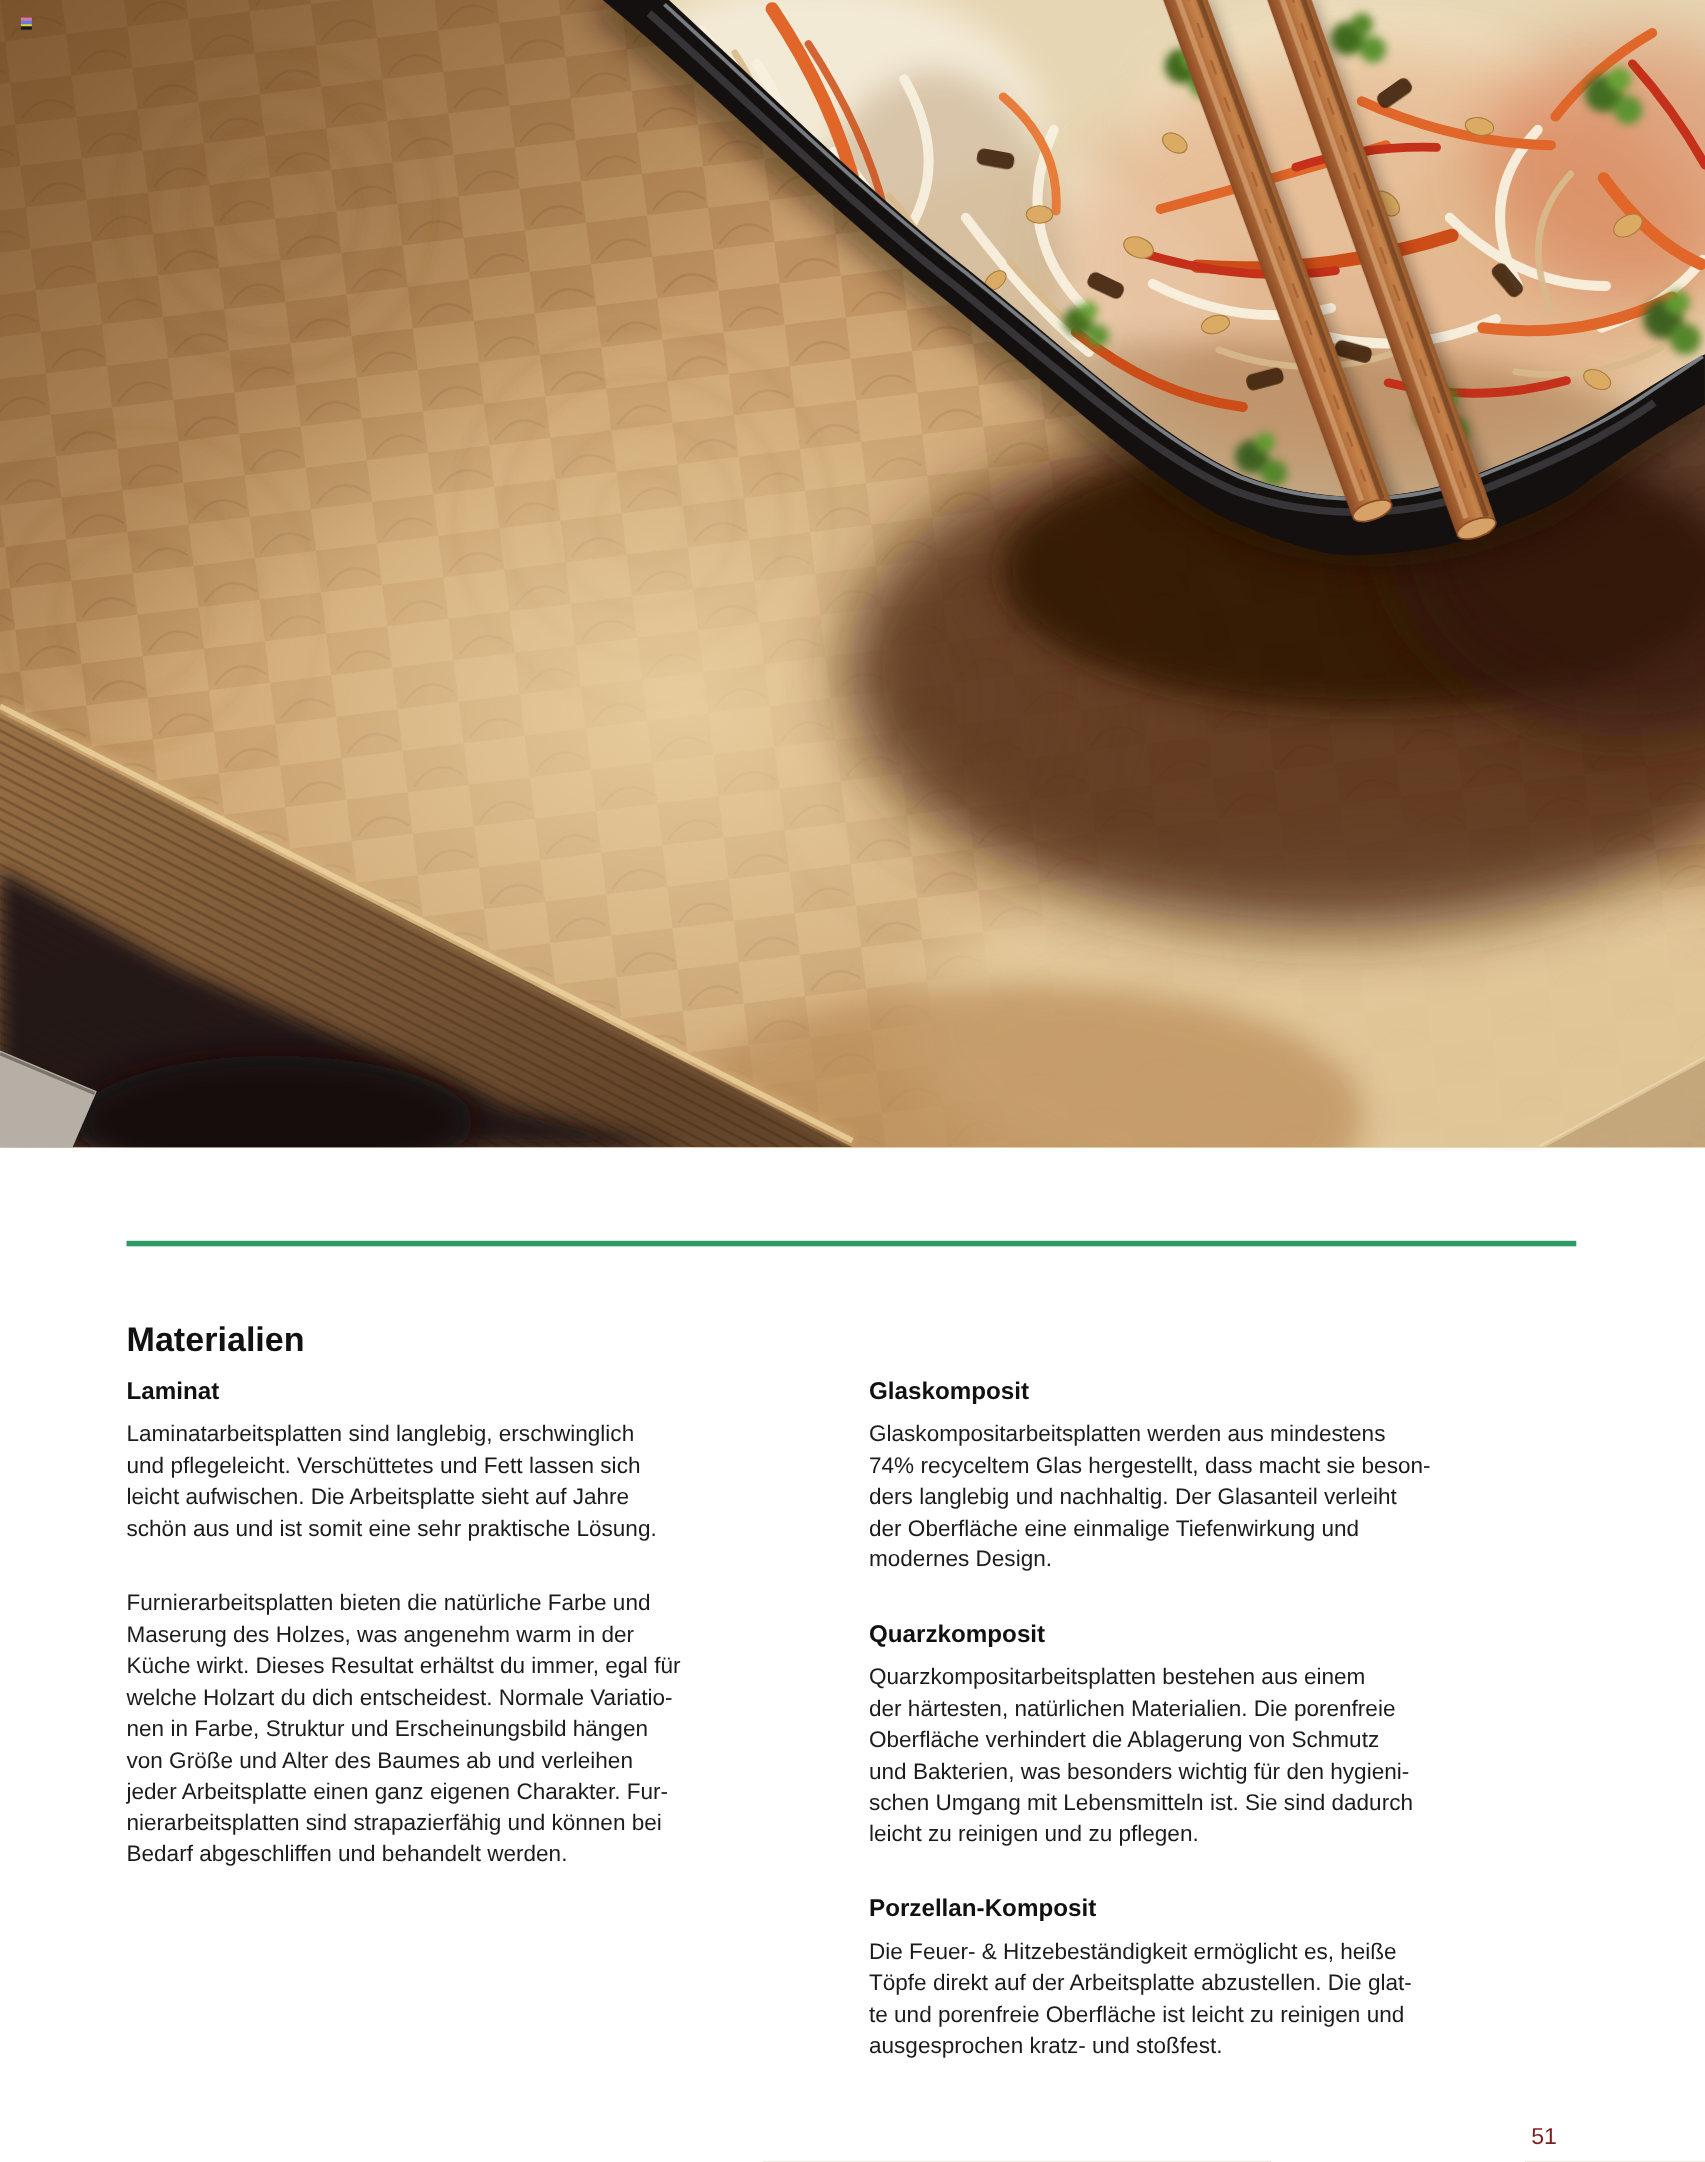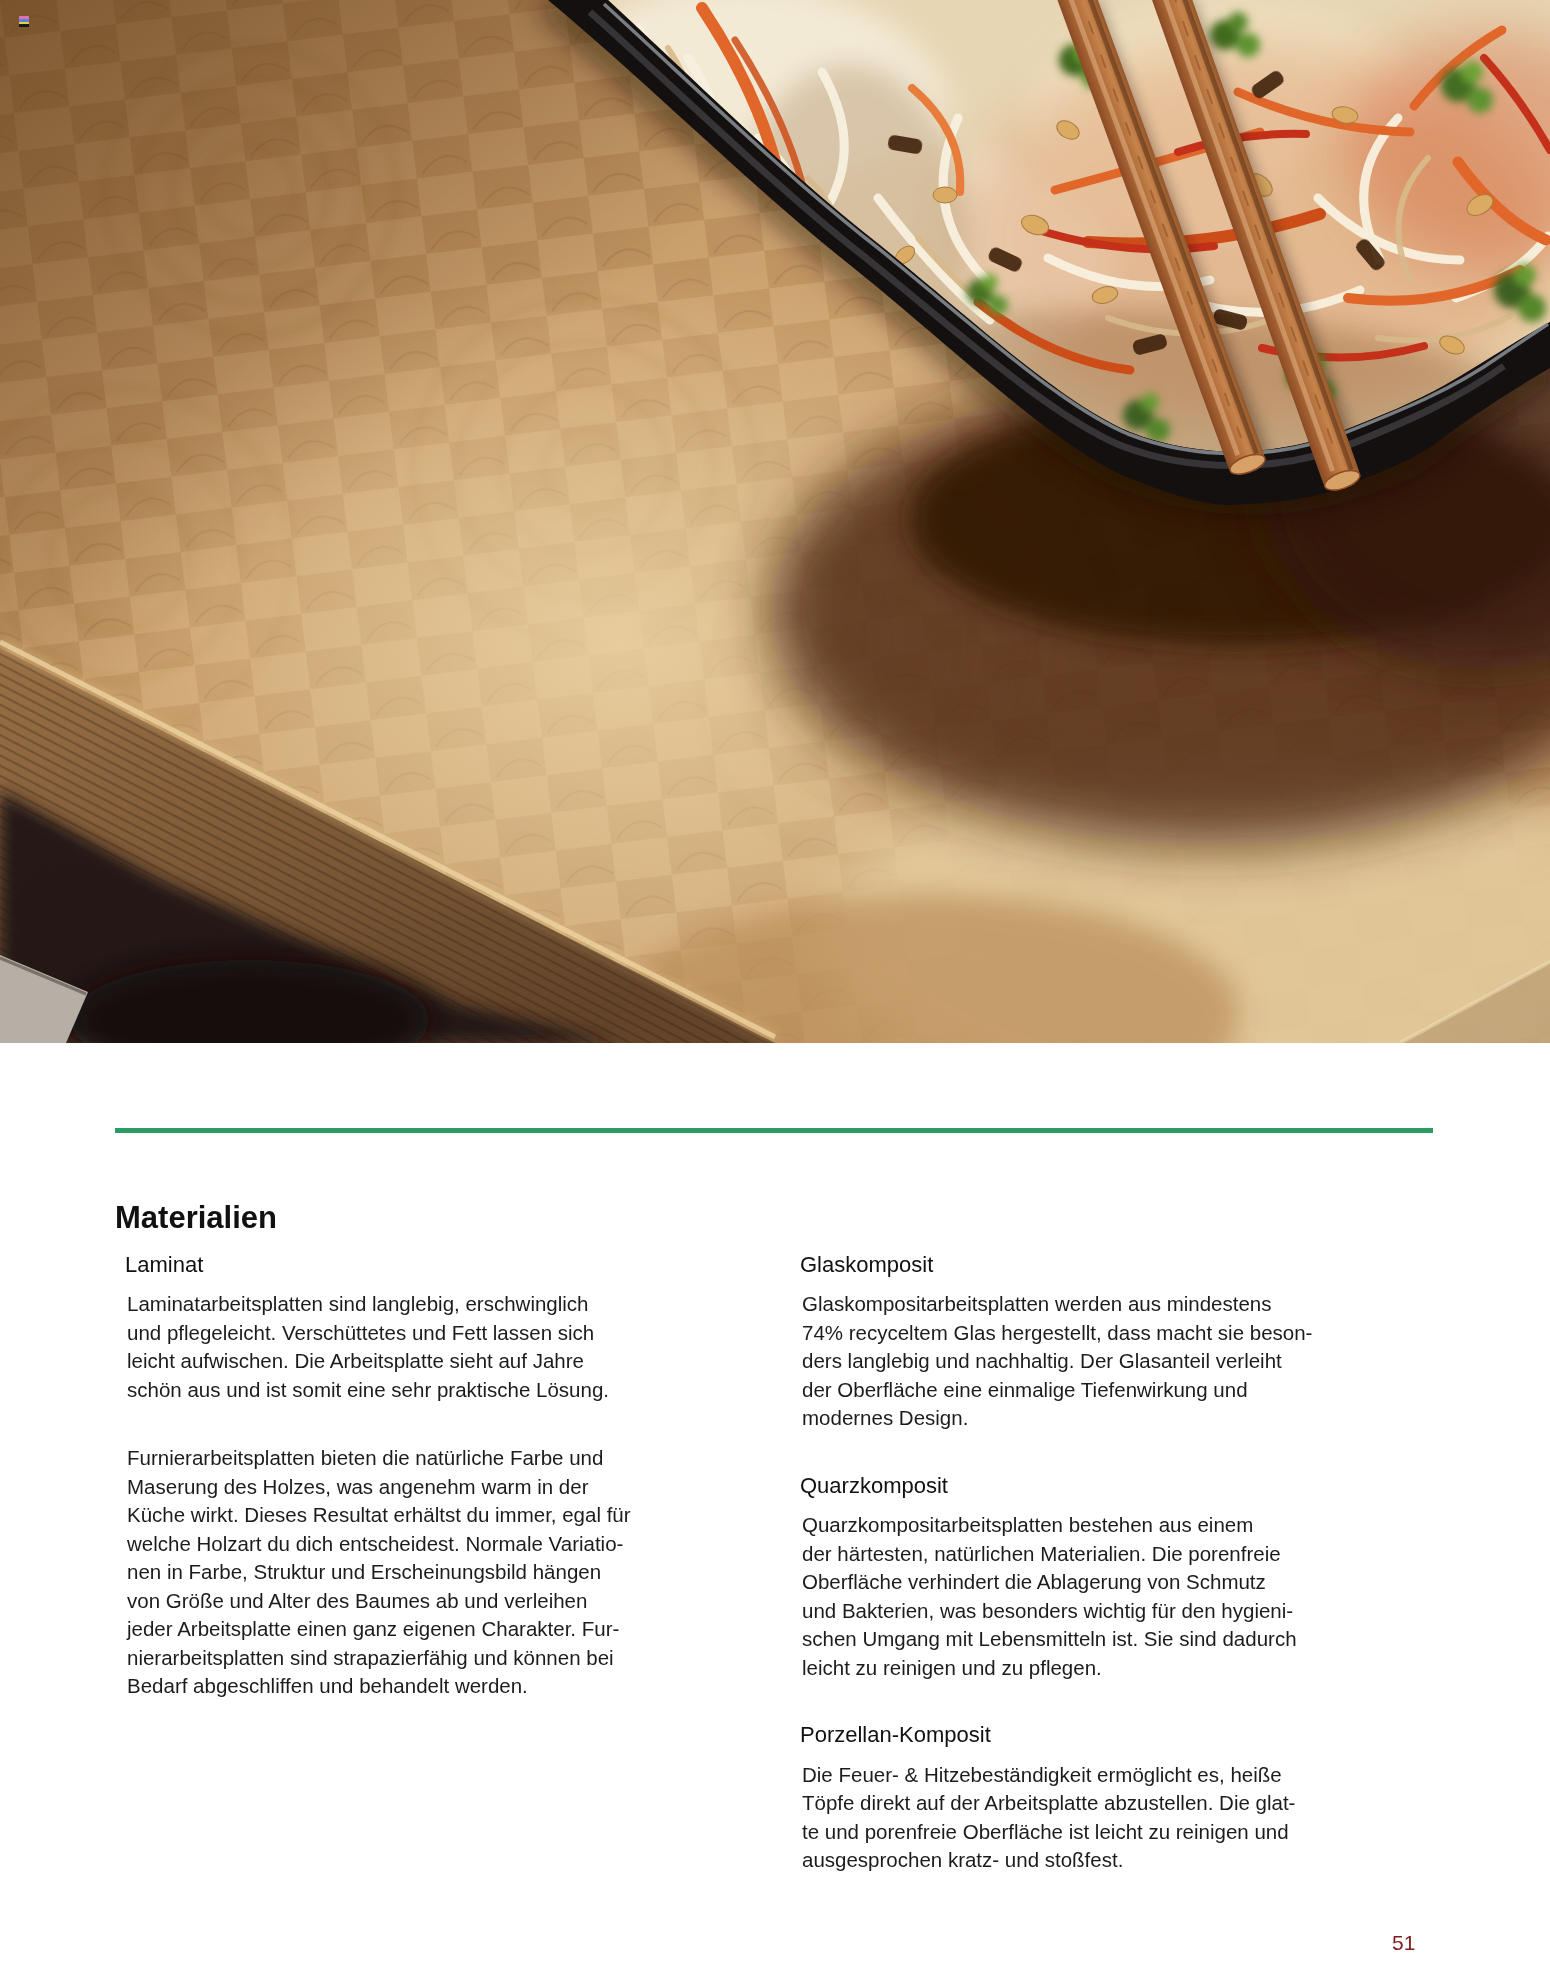--- a/index.html
+++ b/index.html
@@ -11,22 +11,22 @@
   .reg-mark span{display:block;width:100%;}
   .reg-s1{height:3px;background:#d873b0;}
   .reg-s2{height:3px;background:#5f7fd9;}
   .reg-s3{height:2px;background:#ddd24a;}
   .reg-s4{height:3px;background:#1a1a1a;}
   .rule{position:absolute;left:115px;top:1128px;width:1318px;height:5px;background:#2d9b64;}
   .title{position:absolute;left:115px;top:1200px;margin:0;font-size:31px;font-weight:700;color:#111;}
   .col{position:absolute;top:1252px;width:640px;}
   .col-left{left:115px;}
   .col-right{left:790px;}
-  .col h3{margin:0 0 12px 10px;font-size:22px;font-weight:400;line-height:1.2;color:#111;}
-  .col p{margin:0 0 40px 12px;font-size:20.5px;line-height:28.5px;white-space:pre-line;color:#1c1c1c;}
+  .col h3{margin:0 0 12px 0;font-size:22px;font-weight:700;line-height:1.2;color:#111;}
+  .col p{margin:0 0 40px 0;font-size:20.5px;line-height:28.5px;white-space:pre-line;color:#1c1c1c;}
   .page-number{position:absolute;left:1392px;top:1931px;font-size:21px;color:#7f1d1d;}
 </style>
 </head>
 <body>
 
 <div class="page">
 
   <div class="photo">
     <svg width="1550" height="1043" viewBox="0 0 1550 1043" xmlns="http://www.w3.org/2000/svg">
       <defs>

